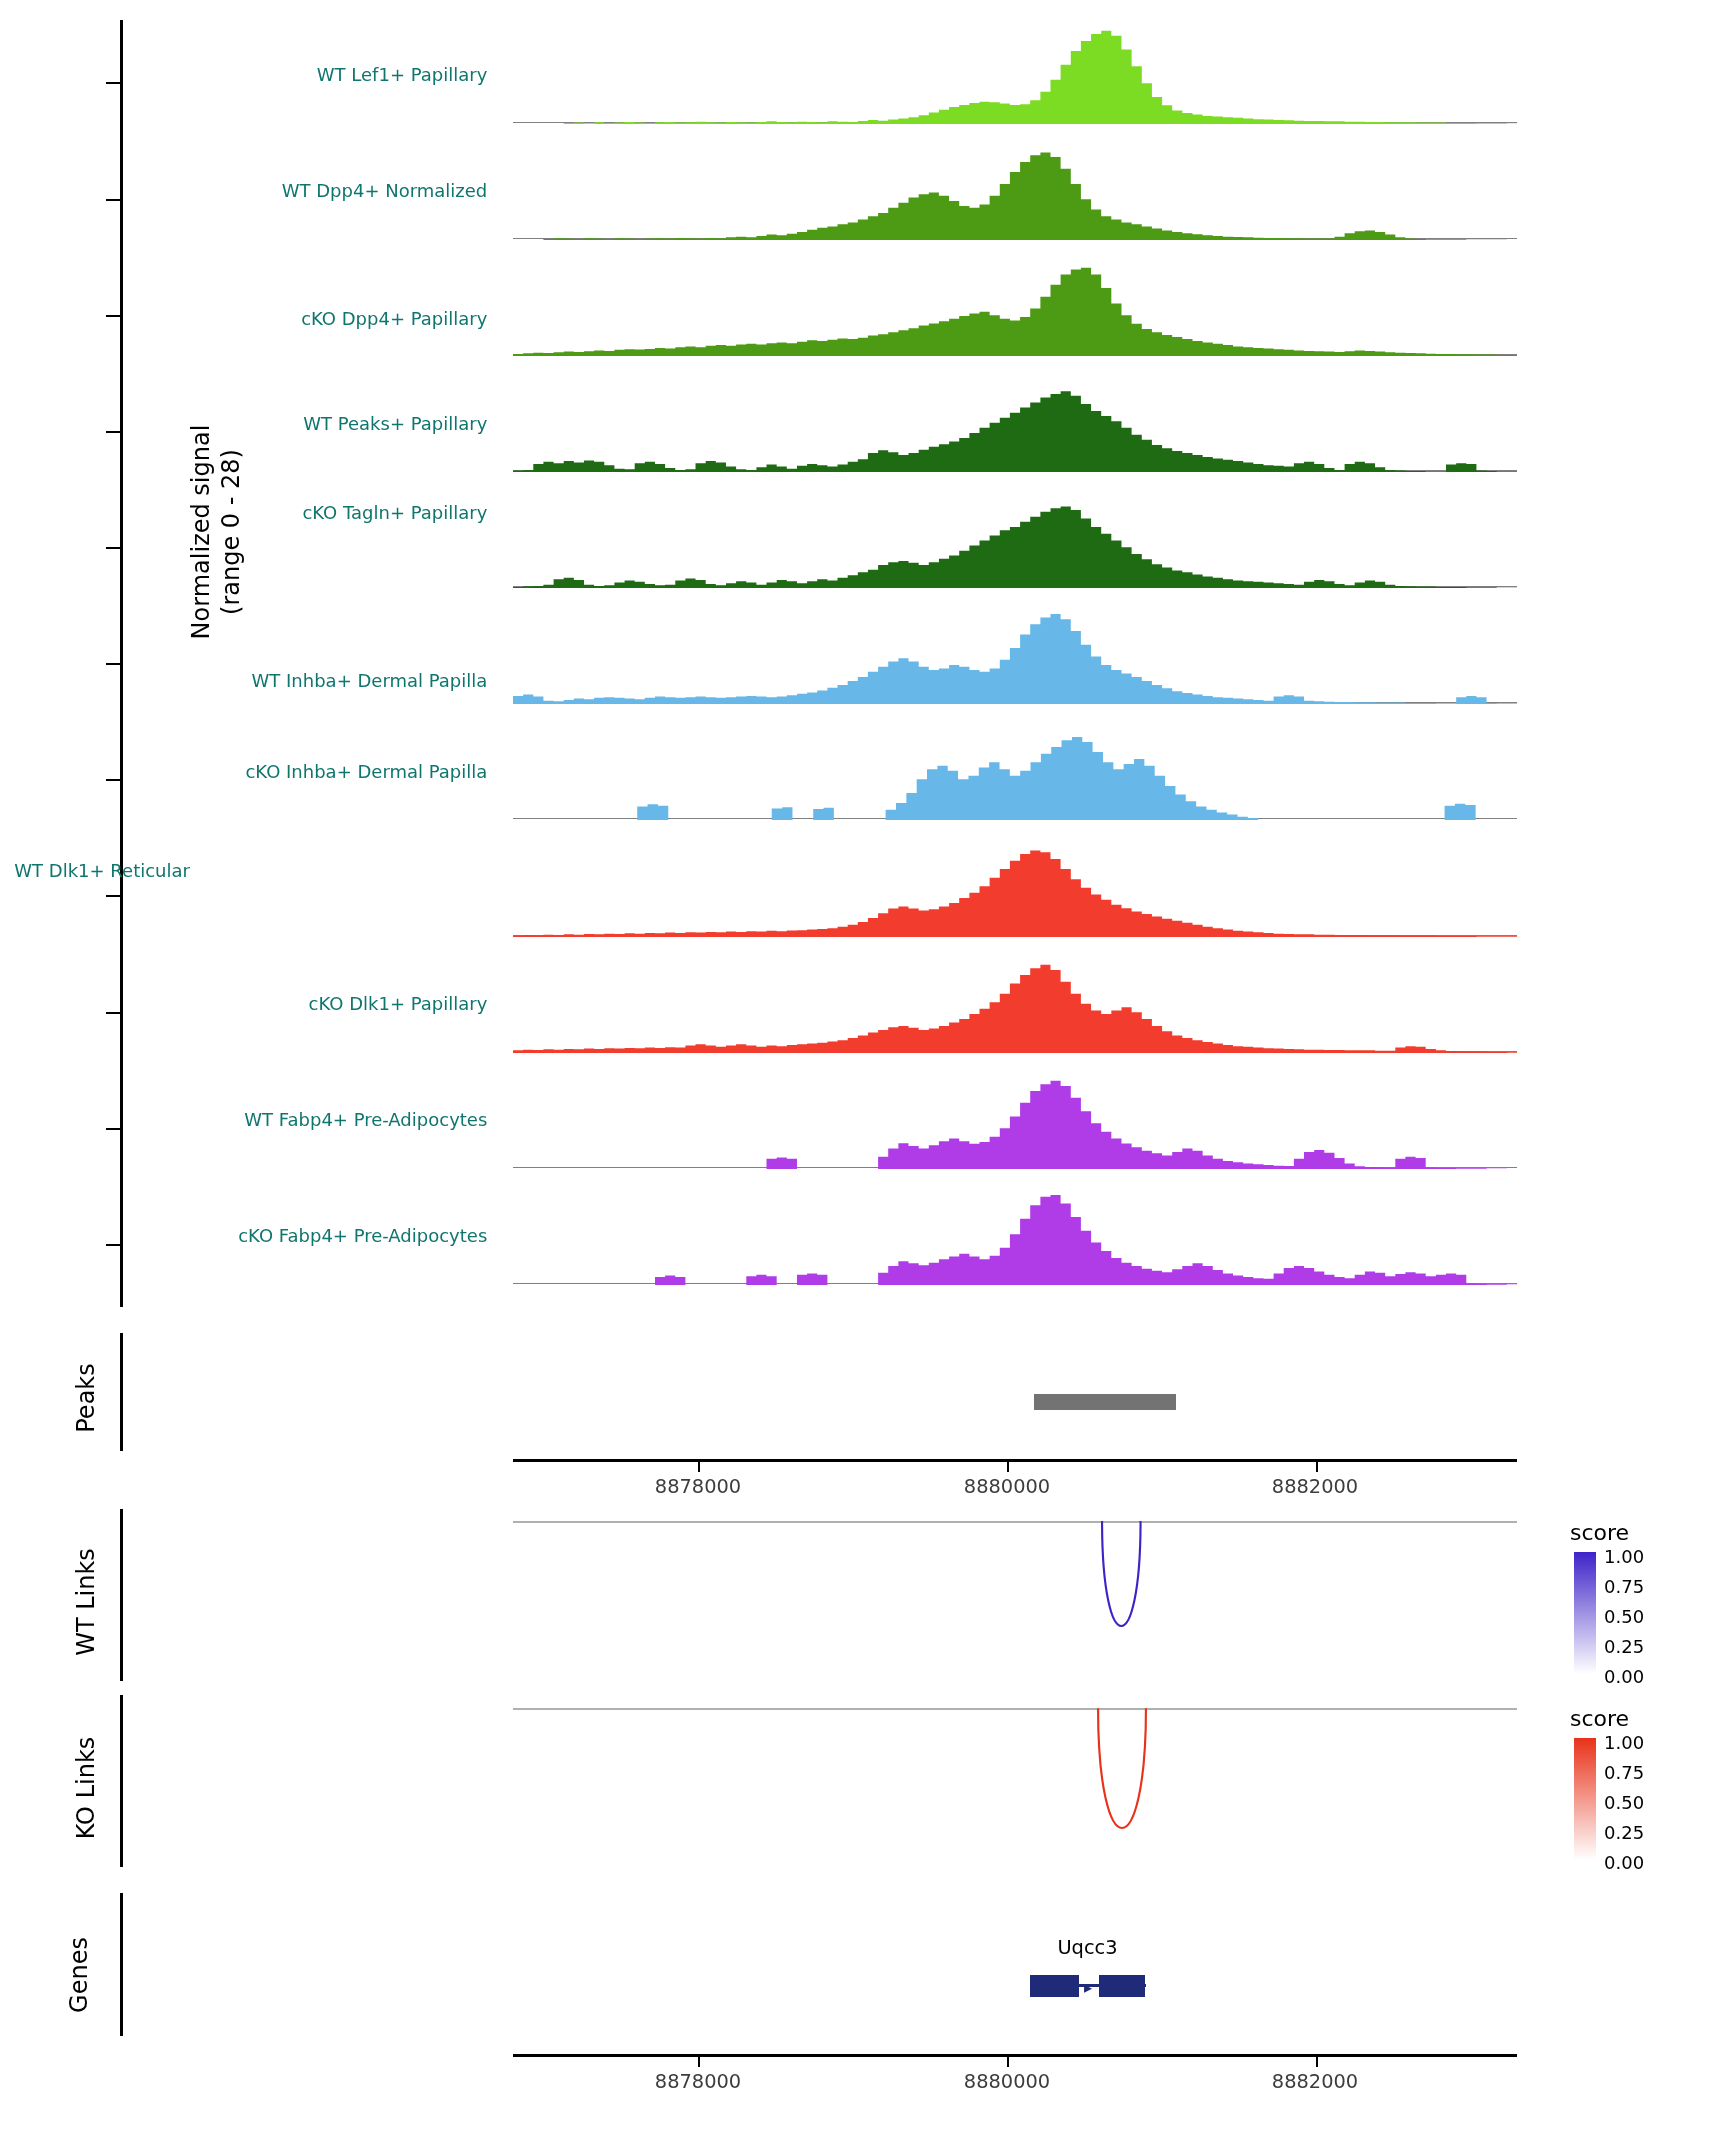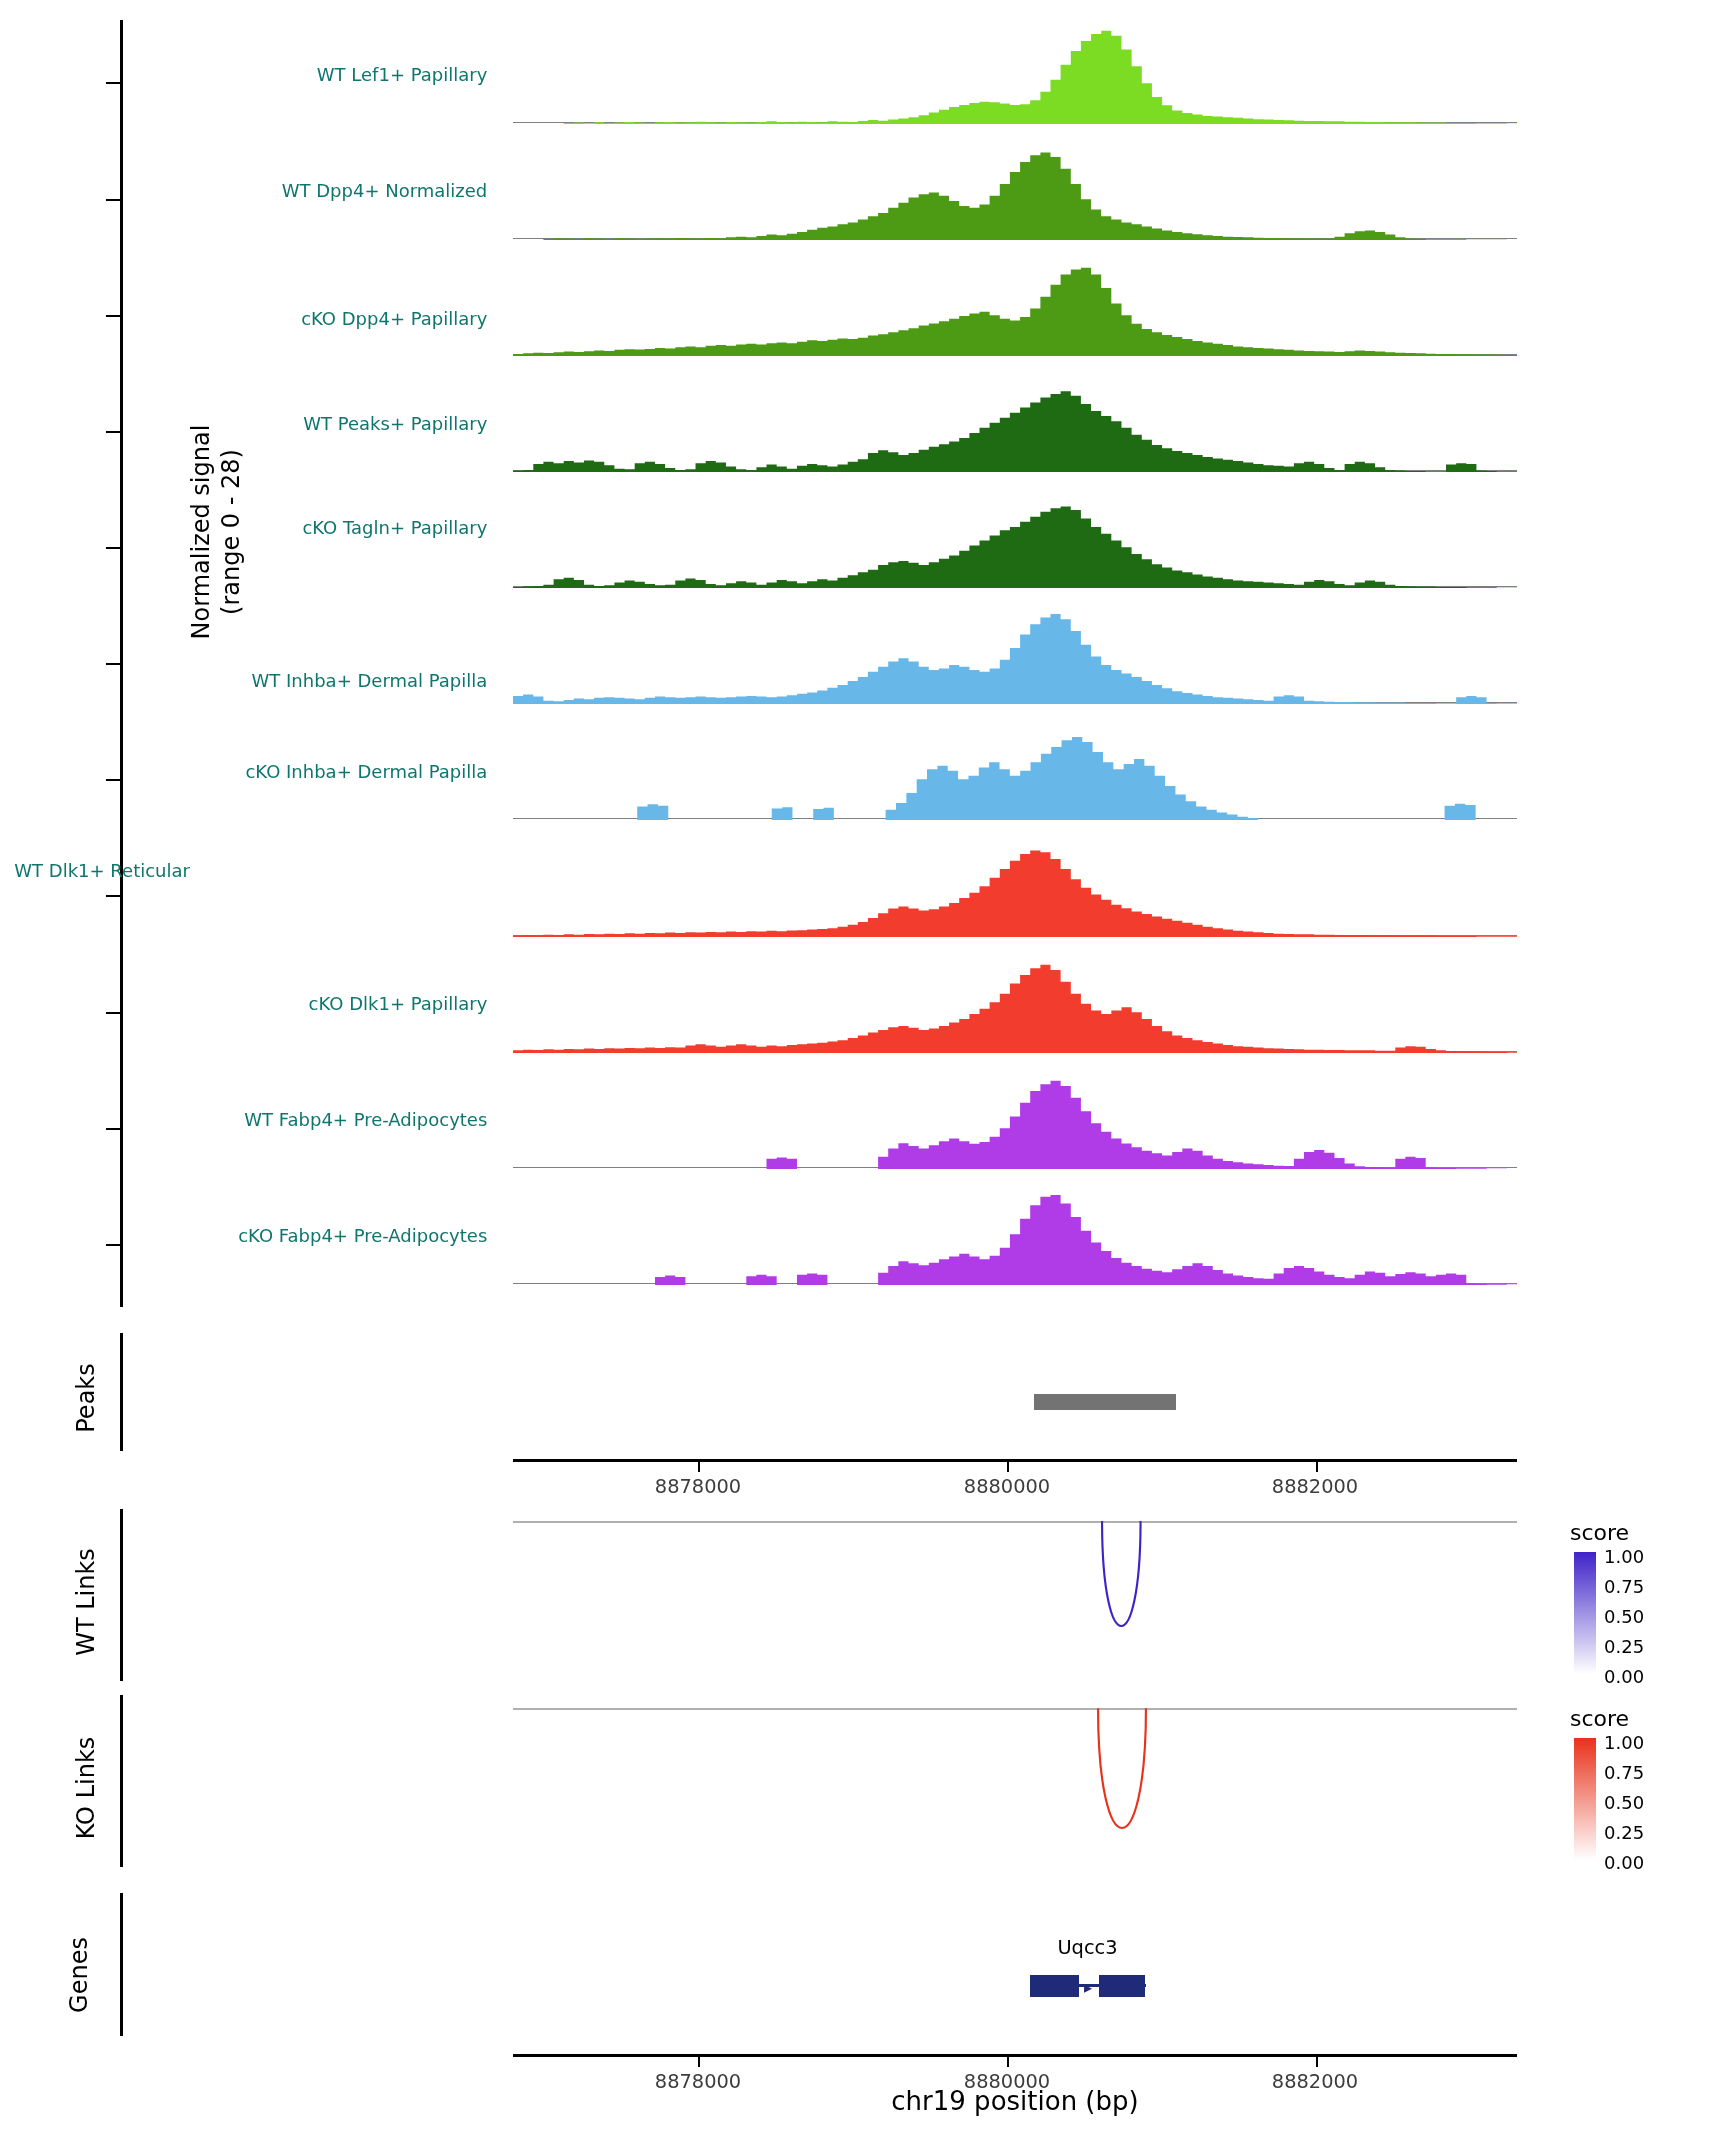--- a/index.html
+++ b/index.html
@@ -120,21 +120,21 @@
           <path d="M 0 130 L 0.0 130.0 L 0.0 127.2 L 14.1 127.2 L 14.1 130.0 L 14.1 126.3 L 28.3 126.3 L 28.3 130.0 L 28.3 125.4 L 42.4 125.4 L 42.4 130.0 L 42.4 125.8 L 56.6 125.8 L 56.6 130.0 L 56.6 124.9 L 70.7 124.9 L 70.7 130.0 L 70.7 124.0 L 84.8 124.0 L 84.8 130.0 L 84.8 124.4 L 99.0 124.4 L 99.0 130.0 L 99.0 123.5 L 113.1 123.5 L 113.1 130.0 L 113.1 122.6 L 127.3 122.6 L 127.3 130.0 L 127.3 123.0 L 141.4 123.0 L 141.4 130.0 L 141.4 121.6 L 155.6 121.6 L 155.6 130.0 L 155.6 120.7 L 169.7 120.7 L 169.7 130.0 L 169.7 121.2 L 183.8 121.2 L 183.8 130.0 L 183.8 120.3 L 198.0 120.3 L 198.0 130.0 L 198.0 118.9 L 212.1 118.9 L 212.1 130.0 L 212.1 119.8 L 226.3 119.8 L 226.3 130.0 L 226.3 117.9 L 240.4 117.9 L 240.4 130.0 L 240.4 117.0 L 254.5 117.0 L 254.5 130.0 L 254.5 117.9 L 268.7 117.9 L 268.7 130.0 L 268.7 116.1 L 282.8 116.1 L 282.8 130.0 L 282.8 115.1 L 297.0 115.1 L 297.0 130.0 L 297.0 116.1 L 311.1 116.1 L 311.1 130.0 L 311.1 114.2 L 325.3 114.2 L 325.3 130.0 L 325.3 113.3 L 339.4 113.3 L 339.4 130.0 L 339.4 114.2 L 353.5 114.2 L 353.5 130.0 L 353.5 112.4 L 367.7 112.4 L 367.7 130.0 L 367.7 111.4 L 381.8 111.4 L 381.8 130.0 L 381.8 112.4 L 396.0 112.4 L 396.0 130.0 L 396.0 110.5 L 410.1 110.5 L 410.1 130.0 L 410.1 108.6 L 424.2 108.6 L 424.2 130.0 L 424.2 109.6 L 438.4 109.6 L 438.4 130.0 L 438.4 107.7 L 452.5 107.7 L 452.5 130.0 L 452.5 105.9 L 466.7 105.9 L 466.7 130.0 L 466.7 106.8 L 480.8 106.8 L 480.8 130.0 L 480.8 104.9 L 494.9 104.9 L 494.9 130.0 L 494.9 102.1 L 509.1 102.1 L 509.1 130.0 L 509.1 100.3 L 523.2 100.3 L 523.2 130.0 L 523.2 97.5 L 537.4 97.5 L 537.4 130.0 L 537.4 94.7 L 551.5 94.7 L 551.5 130.0 L 551.5 91.9 L 565.7 91.9 L 565.7 130.0 L 565.7 88.2 L 579.8 88.2 L 579.8 130.0 L 579.8 85.4 L 593.9 85.4 L 593.9 130.0 L 593.9 82.6 L 608.1 82.6 L 608.1 130.0 L 608.1 78.9 L 622.2 78.9 L 622.2 130.0 L 622.2 75.2 L 636.4 75.2 L 636.4 130.0 L 636.4 72.0 L 650.5 72.0 L 650.5 130.0 L 650.5 69.6 L 664.6 69.6 L 664.6 130.0 L 664.6 74.3 L 678.8 74.3 L 678.8 130.0 L 678.8 78.9 L 692.9 78.9 L 692.9 130.0 L 692.9 81.3 L 707.1 81.3 L 707.1 130.0 L 707.1 76.6 L 721.2 76.6 L 721.2 130.0 L 721.2 65.0 L 735.4 65.0 L 735.4 130.0 L 735.4 48.8 L 749.5 48.8 L 749.5 130.0 L 749.5 32.5 L 763.6 32.5 L 763.6 130.0 L 763.6 18.6 L 777.8 18.6 L 777.8 130.0 L 777.8 11.6 L 791.9 11.6 L 791.9 130.0 L 791.9 9.3 L 806.1 9.3 L 806.1 130.0 L 806.1 18.6 L 820.2 18.6 L 820.2 130.0 L 820.2 37.1 L 834.3 37.1 L 834.3 130.0 L 834.3 58.0 L 848.5 58.0 L 848.5 130.0 L 848.5 74.3 L 862.6 74.3 L 862.6 130.0 L 862.6 85.9 L 876.8 85.9 L 876.8 130.0 L 876.8 92.9 L 890.9 92.9 L 890.9 130.0 L 890.9 97.5 L 905.1 97.5 L 905.1 130.0 L 905.1 101.2 L 919.2 101.2 L 919.2 130.0 L 919.2 104.0 L 933.3 104.0 L 933.3 130.0 L 933.3 106.8 L 947.5 106.8 L 947.5 130.0 L 947.5 109.6 L 961.6 109.6 L 961.6 130.0 L 961.6 111.4 L 975.8 111.4 L 975.8 130.0 L 975.8 113.3 L 989.9 113.3 L 989.9 130.0 L 989.9 115.1 L 1004.0 115.1 L 1004.0 130.0 L 1004.0 117.0 L 1018.2 117.0 L 1018.2 130.0 L 1018.2 117.9 L 1032.3 117.9 L 1032.3 130.0 L 1032.3 118.9 L 1046.5 118.9 L 1046.5 130.0 L 1046.5 119.8 L 1060.6 119.8 L 1060.6 130.0 L 1060.6 120.7 L 1074.7 120.7 L 1074.7 130.0 L 1074.7 121.6 L 1088.9 121.6 L 1088.9 130.0 L 1088.9 122.6 L 1103.0 122.6 L 1103.0 130.0 L 1103.0 123.0 L 1117.2 123.0 L 1117.2 130.0 L 1117.2 123.5 L 1131.3 123.5 L 1131.3 130.0 L 1131.3 124.0 L 1145.5 124.0 L 1145.5 130.0 L 1145.5 124.4 L 1159.6 124.4 L 1159.6 130.0 L 1159.6 123.5 L 1173.7 123.5 L 1173.7 130.0 L 1173.7 122.6 L 1187.9 122.6 L 1187.9 130.0 L 1187.9 123.0 L 1202.0 123.0 L 1202.0 130.0 L 1202.0 124.0 L 1216.2 124.0 L 1216.2 130.0 L 1216.2 124.9 L 1230.3 124.9 L 1230.3 130.0 L 1230.3 125.4 L 1244.4 125.4 L 1244.4 130.0 L 1244.4 125.8 L 1258.6 125.8 L 1258.6 130.0 L 1258.6 126.3 L 1272.7 126.3 L 1272.7 130.0 L 1272.7 126.8 L 1286.9 126.8 L 1286.9 130.0 L 1286.9 127.2 L 1301.0 127.2 L 1301.0 130.0 L 1301.0 127.2 L 1315.2 127.2 L 1315.2 130.0 L 1315.2 127.7 L 1329.3 127.7 L 1329.3 130.0 L 1329.3 127.7 L 1343.4 127.7 L 1343.4 130.0 L 1343.4 128.1 L 1357.6 128.1 L 1357.6 130.0 L 1357.6 128.1 L 1371.7 128.1 L 1371.7 130.0 L 1371.7 128.6 L 1385.9 128.6 L 1385.9 130.0 L 1385.9 128.6 L 1400.0 128.6 L 1400.0 130.0 L 1400.0 129.1 L 1400.0 129.1 L 1400 130 Z" fill="#4d9a14" stroke="none"></path>
         </svg>
       </div>
       <div class="track-label" style="top: 413px; width: 473px; left: 14.3px; right: auto; text-align: right; padding-right: 21.5px;">WT Peaks+ Papillary</div>
       <div class="track-plot" style="top: 377px; height: 95px;">
         <div class="baseline" style="top: 93px;"></div>
         <svg class="cov" viewBox="0 0 1400 130" preserveAspectRatio="none" width="1004" height="93" style="left: 0px; top: 0px;">
           <path d="M 0 130 L 0.0 130.0 L 0.0 128.1 L 14.1 128.1 L 14.1 130.0 L 14.1 127.2 L 28.3 127.2 L 28.3 130.0 L 28.3 118.9 L 42.4 118.9 L 42.4 130.0 L 42.4 116.1 L 56.6 116.1 L 56.6 130.0 L 56.6 117.9 L 70.7 117.9 L 70.7 130.0 L 70.7 115.1 L 84.8 115.1 L 84.8 130.0 L 84.8 117.0 L 99.0 117.0 L 99.0 130.0 L 99.0 114.2 L 113.1 114.2 L 113.1 130.0 L 113.1 116.1 L 127.3 116.1 L 127.3 130.0 L 127.3 120.7 L 141.4 120.7 L 141.4 130.0 L 141.4 125.4 L 155.6 125.4 L 155.6 130.0 L 155.6 126.3 L 169.7 126.3 L 169.7 130.0 L 169.7 117.9 L 183.8 117.9 L 183.8 130.0 L 183.8 116.1 L 198.0 116.1 L 198.0 130.0 L 198.0 118.9 L 212.1 118.9 L 212.1 130.0 L 212.1 124.4 L 226.3 124.4 L 226.3 130.0 L 226.3 127.2 L 240.4 127.2 L 240.4 130.0 L 240.4 126.3 L 254.5 126.3 L 254.5 130.0 L 254.5 117.9 L 268.7 117.9 L 268.7 130.0 L 268.7 115.1 L 282.8 115.1 L 282.8 130.0 L 282.8 117.0 L 297.0 117.0 L 297.0 130.0 L 297.0 122.6 L 311.1 122.6 L 311.1 130.0 L 311.1 126.3 L 325.3 126.3 L 325.3 130.0 L 325.3 127.2 L 339.4 127.2 L 339.4 130.0 L 339.4 123.5 L 353.5 123.5 L 353.5 130.0 L 353.5 119.8 L 367.7 119.8 L 367.7 130.0 L 367.7 122.6 L 381.8 122.6 L 381.8 130.0 L 381.8 125.4 L 396.0 125.4 L 396.0 130.0 L 396.0 121.6 L 410.1 121.6 L 410.1 130.0 L 410.1 118.9 L 424.2 118.9 L 424.2 130.0 L 424.2 120.7 L 438.4 120.7 L 438.4 130.0 L 438.4 122.6 L 452.5 122.6 L 452.5 130.0 L 452.5 119.8 L 466.7 119.8 L 466.7 130.0 L 466.7 116.1 L 480.8 116.1 L 480.8 130.0 L 480.8 112.4 L 494.9 112.4 L 494.9 130.0 L 494.9 104.0 L 509.1 104.0 L 509.1 130.0 L 509.1 100.3 L 523.2 100.3 L 523.2 130.0 L 523.2 103.1 L 537.4 103.1 L 537.4 130.0 L 537.4 106.8 L 551.5 106.8 L 551.5 130.0 L 551.5 104.0 L 565.7 104.0 L 565.7 130.0 L 565.7 99.4 L 579.8 99.4 L 579.8 130.0 L 579.8 95.6 L 593.9 95.6 L 593.9 130.0 L 593.9 91.9 L 608.1 91.9 L 608.1 130.0 L 608.1 88.2 L 622.2 88.2 L 622.2 130.0 L 622.2 83.6 L 636.4 83.6 L 636.4 130.0 L 636.4 76.6 L 650.5 76.6 L 650.5 130.0 L 650.5 69.6 L 664.6 69.6 L 664.6 130.0 L 664.6 62.7 L 678.8 62.7 L 678.8 130.0 L 678.8 55.7 L 692.9 55.7 L 692.9 130.0 L 692.9 48.8 L 707.1 48.8 L 707.1 130.0 L 707.1 41.8 L 721.2 41.8 L 721.2 130.0 L 721.2 34.8 L 735.4 34.8 L 735.4 130.0 L 735.4 27.9 L 749.5 27.9 L 749.5 130.0 L 749.5 23.2 L 763.6 23.2 L 763.6 130.0 L 763.6 19.5 L 777.8 19.5 L 777.8 130.0 L 777.8 25.5 L 791.9 25.5 L 791.9 130.0 L 791.9 37.1 L 806.1 37.1 L 806.1 130.0 L 806.1 46.4 L 820.2 46.4 L 820.2 130.0 L 820.2 53.4 L 834.3 53.4 L 834.3 130.0 L 834.3 60.4 L 848.5 60.4 L 848.5 130.0 L 848.5 69.6 L 862.6 69.6 L 862.6 130.0 L 862.6 78.9 L 876.8 78.9 L 876.8 130.0 L 876.8 85.9 L 890.9 85.9 L 890.9 130.0 L 890.9 92.9 L 905.1 92.9 L 905.1 130.0 L 905.1 97.5 L 919.2 97.5 L 919.2 130.0 L 919.2 101.2 L 933.3 101.2 L 933.3 130.0 L 933.3 104.0 L 947.5 104.0 L 947.5 130.0 L 947.5 106.8 L 961.6 106.8 L 961.6 130.0 L 961.6 109.6 L 975.8 109.6 L 975.8 130.0 L 975.8 111.4 L 989.9 111.4 L 989.9 130.0 L 989.9 113.3 L 1004.0 113.3 L 1004.0 130.0 L 1004.0 115.1 L 1018.2 115.1 L 1018.2 130.0 L 1018.2 117.0 L 1032.3 117.0 L 1032.3 130.0 L 1032.3 118.9 L 1046.5 118.9 L 1046.5 130.0 L 1046.5 120.7 L 1060.6 120.7 L 1060.6 130.0 L 1060.6 121.6 L 1074.7 121.6 L 1074.7 130.0 L 1074.7 122.6 L 1088.9 122.6 L 1088.9 130.0 L 1088.9 117.9 L 1103.0 117.9 L 1103.0 130.0 L 1103.0 116.1 L 1117.2 116.1 L 1117.2 130.0 L 1117.2 118.9 L 1131.3 118.9 L 1131.3 130.0 L 1131.3 124.4 L 1145.5 124.4 L 1145.5 130.0 L 1145.5 127.2 L 1159.6 127.2 L 1159.6 130.0 L 1159.6 118.9 L 1173.7 118.9 L 1173.7 130.0 L 1173.7 116.1 L 1187.9 116.1 L 1187.9 130.0 L 1187.9 117.9 L 1202.0 117.9 L 1202.0 130.0 L 1202.0 123.5 L 1216.2 123.5 L 1216.2 130.0 L 1216.2 127.2 L 1230.3 127.2 L 1230.3 130.0 L 1230.3 128.1 L 1244.4 128.1 L 1244.4 130.0 L 1244.4 128.6 L 1258.6 128.6 L 1258.6 130.0 L 1258.6 128.6 L 1272.7 128.6 L 1272.7 130.0 L 1272.7 129.1 L 1286.9 129.1 L 1286.9 130.0 L 1286.9 129.1 L 1301.0 129.1 L 1301.0 130.0 L 1301.0 119.8 L 1315.2 119.8 L 1315.2 130.0 L 1315.2 117.9 L 1329.3 117.9 L 1329.3 130.0 L 1329.3 118.9 L 1343.4 118.9 L 1343.4 130.0 L 1343.4 128.1 L 1357.6 128.1 L 1357.6 130.0 L 1357.6 128.6 L 1371.7 128.6 L 1371.7 130.0 L 1371.7 129.1 L 1385.9 129.1 L 1385.9 130.0 L 1385.9 129.1 L 1400.0 129.1 L 1400.0 130.0 L 1400.0 129.5 L 1400.0 129.5 L 1400 130 Z" fill="#1e6b14" stroke="none"></path>
         </svg>
       </div>
-      <div class="track-label" style="top: 517px; width: 473px; left: 14.3px; right: auto; text-align: right; padding-right: 21.5px;">cKO Tagln+ Papillary</div>
+      <div class="track-label" style="top: 502px; width: 473px; left: 14.3px; right: auto; text-align: right; padding-right: 21.5px;">cKO Tagln+ Papillary</div>
       <div class="track-plot" style="top: 493px; height: 95px;">
         <div class="baseline" style="top: 93px;"></div>
         <svg class="cov" viewBox="0 0 1400 130" preserveAspectRatio="none" width="1004" height="93" style="left: 0px; top: 0px;">
           <path d="M 0 130 L 0.0 130.0 L 0.0 128.6 L 14.1 128.6 L 14.1 130.0 L 14.1 127.7 L 28.3 127.7 L 28.3 130.0 L 28.3 127.2 L 42.4 127.2 L 42.4 130.0 L 42.4 125.4 L 56.6 125.4 L 56.6 130.0 L 56.6 117.9 L 70.7 117.9 L 70.7 130.0 L 70.7 116.1 L 84.8 116.1 L 84.8 130.0 L 84.8 118.9 L 99.0 118.9 L 99.0 130.0 L 99.0 125.4 L 113.1 125.4 L 113.1 130.0 L 113.1 127.2 L 127.3 127.2 L 127.3 130.0 L 127.3 126.3 L 141.4 126.3 L 141.4 130.0 L 141.4 122.6 L 155.6 122.6 L 155.6 130.0 L 155.6 119.8 L 169.7 119.8 L 169.7 130.0 L 169.7 121.6 L 183.8 121.6 L 183.8 130.0 L 183.8 124.4 L 198.0 124.4 L 198.0 130.0 L 198.0 126.3 L 212.1 126.3 L 212.1 130.0 L 212.1 125.4 L 226.3 125.4 L 226.3 130.0 L 226.3 119.8 L 240.4 119.8 L 240.4 130.0 L 240.4 117.0 L 254.5 117.0 L 254.5 130.0 L 254.5 118.9 L 268.7 118.9 L 268.7 130.0 L 268.7 124.4 L 282.8 124.4 L 282.8 130.0 L 282.8 126.3 L 297.0 126.3 L 297.0 130.0 L 297.0 123.5 L 311.1 123.5 L 311.1 130.0 L 311.1 120.7 L 325.3 120.7 L 325.3 130.0 L 325.3 122.6 L 339.4 122.6 L 339.4 130.0 L 339.4 125.4 L 353.5 125.4 L 353.5 130.0 L 353.5 122.6 L 367.7 122.6 L 367.7 130.0 L 367.7 118.9 L 381.8 118.9 L 381.8 130.0 L 381.8 120.7 L 396.0 120.7 L 396.0 130.0 L 396.0 123.5 L 410.1 123.5 L 410.1 130.0 L 410.1 120.7 L 424.2 120.7 L 424.2 130.0 L 424.2 117.9 L 438.4 117.9 L 438.4 130.0 L 438.4 119.8 L 452.5 119.8 L 452.5 130.0 L 452.5 116.1 L 466.7 116.1 L 466.7 130.0 L 466.7 112.4 L 480.8 112.4 L 480.8 130.0 L 480.8 108.6 L 494.9 108.6 L 494.9 130.0 L 494.9 104.9 L 509.1 104.9 L 509.1 130.0 L 509.1 98.4 L 523.2 98.4 L 523.2 130.0 L 523.2 94.7 L 537.4 94.7 L 537.4 130.0 L 537.4 92.9 L 551.5 92.9 L 551.5 130.0 L 551.5 95.6 L 565.7 95.6 L 565.7 130.0 L 565.7 98.4 L 579.8 98.4 L 579.8 130.0 L 579.8 94.7 L 593.9 94.7 L 593.9 130.0 L 593.9 90.1 L 608.1 90.1 L 608.1 130.0 L 608.1 85.4 L 622.2 85.4 L 622.2 130.0 L 622.2 78.9 L 636.4 78.9 L 636.4 130.0 L 636.4 72.0 L 650.5 72.0 L 650.5 130.0 L 650.5 65.0 L 664.6 65.0 L 664.6 130.0 L 664.6 58.0 L 678.8 58.0 L 678.8 130.0 L 678.8 51.1 L 692.9 51.1 L 692.9 130.0 L 692.9 46.4 L 707.1 46.4 L 707.1 130.0 L 707.1 39.5 L 721.2 39.5 L 721.2 130.0 L 721.2 32.5 L 735.4 32.5 L 735.4 130.0 L 735.4 25.5 L 749.5 25.5 L 749.5 130.0 L 749.5 20.9 L 763.6 20.9 L 763.6 130.0 L 763.6 18.6 L 777.8 18.6 L 777.8 130.0 L 777.8 23.2 L 791.9 23.2 L 791.9 130.0 L 791.9 34.8 L 806.1 34.8 L 806.1 130.0 L 806.1 46.4 L 820.2 46.4 L 820.2 130.0 L 820.2 55.7 L 834.3 55.7 L 834.3 130.0 L 834.3 65.0 L 848.5 65.0 L 848.5 130.0 L 848.5 74.3 L 862.6 74.3 L 862.6 130.0 L 862.6 83.6 L 876.8 83.6 L 876.8 130.0 L 876.8 90.5 L 890.9 90.5 L 890.9 130.0 L 890.9 97.5 L 905.1 97.5 L 905.1 130.0 L 905.1 102.1 L 919.2 102.1 L 919.2 130.0 L 919.2 105.9 L 933.3 105.9 L 933.3 130.0 L 933.3 108.6 L 947.5 108.6 L 947.5 130.0 L 947.5 111.4 L 961.6 111.4 L 961.6 130.0 L 961.6 114.2 L 975.8 114.2 L 975.8 130.0 L 975.8 116.1 L 989.9 116.1 L 989.9 130.0 L 989.9 117.9 L 1004.0 117.9 L 1004.0 130.0 L 1004.0 119.8 L 1018.2 119.8 L 1018.2 130.0 L 1018.2 120.7 L 1032.3 120.7 L 1032.3 130.0 L 1032.3 121.6 L 1046.5 121.6 L 1046.5 130.0 L 1046.5 122.6 L 1060.6 122.6 L 1060.6 130.0 L 1060.6 123.5 L 1074.7 123.5 L 1074.7 130.0 L 1074.7 124.4 L 1088.9 124.4 L 1088.9 130.0 L 1088.9 125.4 L 1103.0 125.4 L 1103.0 130.0 L 1103.0 121.6 L 1117.2 121.6 L 1117.2 130.0 L 1117.2 118.9 L 1131.3 118.9 L 1131.3 130.0 L 1131.3 120.7 L 1145.5 120.7 L 1145.5 130.0 L 1145.5 124.4 L 1159.6 124.4 L 1159.6 130.0 L 1159.6 126.3 L 1173.7 126.3 L 1173.7 130.0 L 1173.7 122.6 L 1187.9 122.6 L 1187.9 130.0 L 1187.9 119.8 L 1202.0 119.8 L 1202.0 130.0 L 1202.0 121.6 L 1216.2 121.6 L 1216.2 130.0 L 1216.2 125.4 L 1230.3 125.4 L 1230.3 130.0 L 1230.3 127.2 L 1244.4 127.2 L 1244.4 130.0 L 1244.4 127.7 L 1258.6 127.7 L 1258.6 130.0 L 1258.6 128.1 L 1272.7 128.1 L 1272.7 130.0 L 1272.7 128.1 L 1286.9 128.1 L 1286.9 130.0 L 1286.9 128.6 L 1301.0 128.6 L 1301.0 130.0 L 1301.0 128.6 L 1315.2 128.6 L 1315.2 130.0 L 1315.2 128.6 L 1329.3 128.6 L 1329.3 130.0 L 1329.3 129.1 L 1343.4 129.1 L 1343.4 130.0 L 1343.4 129.1 L 1357.6 129.1 L 1357.6 130.0 L 1357.6 129.1 L 1371.7 129.1 L 1371.7 130.0 L 1371.7 129.5 L 1385.9 129.5 L 1385.9 130.0 L 1385.9 129.5 L 1400.0 129.5 L 1400.0 130.0 L 1400.0 129.5 L 1400.0 129.5 L 1400 130 Z" fill="#1e6b14" stroke="none"></path>
         </svg>
       </div>
       <div class="track-label" style="top: 645px; width: 473px; left: 14.3px; right: auto; text-align: right; padding-right: 21.5px; margin-top: 25px;">WT Inhba+ Dermal Papilla</div>
       <div class="track-plot" style="top: 609px; height: 95px;">
         <div class="baseline" style="top: 93px;"></div>
         <svg class="cov" viewBox="0 0 1400 130" preserveAspectRatio="none" width="1004" height="93" style="left: 0px; top: 0px;">
@@ -224,21 +224,20 @@
 
   <div class="axis-line" style="left:513px;top:2054px;width:1004px;"></div>
   <div id="xaxis-bottom">
       <div class="axis-tick" style="left: 698px; top: 2057px;"></div>
       <div class="axis-text" style="left: 612px; top: 2070px;">8878000</div>
       <div class="axis-tick" style="left: 1007px; top: 2057px;"></div>
       <div class="axis-text" style="left: 921px; top: 2070px;">8880000</div>
       <div class="axis-tick" style="left: 1316px; top: 2057px;"></div>
       <div class="axis-text" style="left: 1229px; top: 2070px;">8882000</div>
     </div>
-  <div class="axis-title" style="left:728px;top:2086px;width:574px;">chr19 position (bp)</div>
 
   <div id="legends">
       <div class="legend-title" style="left: 1570px; top: 1520px;">score</div>
       <div class="legend-bar" style="left: 1574px; top: 1552px; background: linear-gradient(rgb(63, 35, 200), rgb(255, 255, 255));"></div>
       <div class="legend-tick-label" style="left: 1604px; top: 1546px;">1.00</div>
       <div class="legend-tick-label" style="left: 1604px; top: 1576px;">0.75</div>
       <div class="legend-tick-label" style="left: 1604px; top: 1606px;">0.50</div>
       <div class="legend-tick-label" style="left: 1604px; top: 1636px;">0.25</div>
       <div class="legend-tick-label" style="left: 1604px; top: 1666px;">0.00</div>
       <div class="legend-title" style="left: 1570px; top: 1706px;">score</div>

